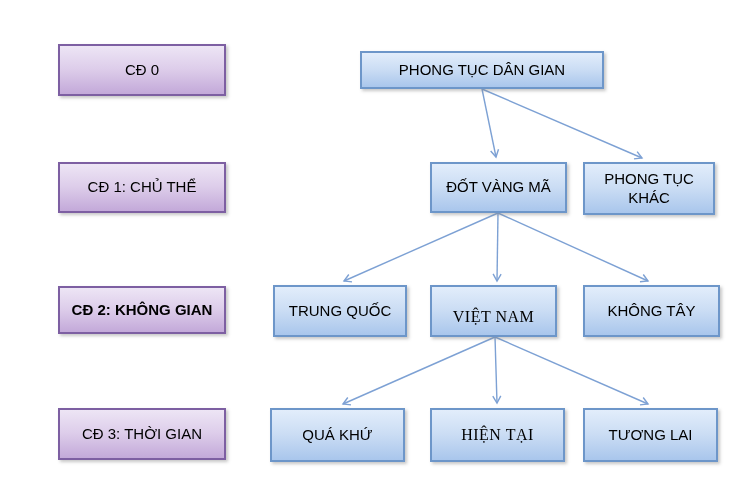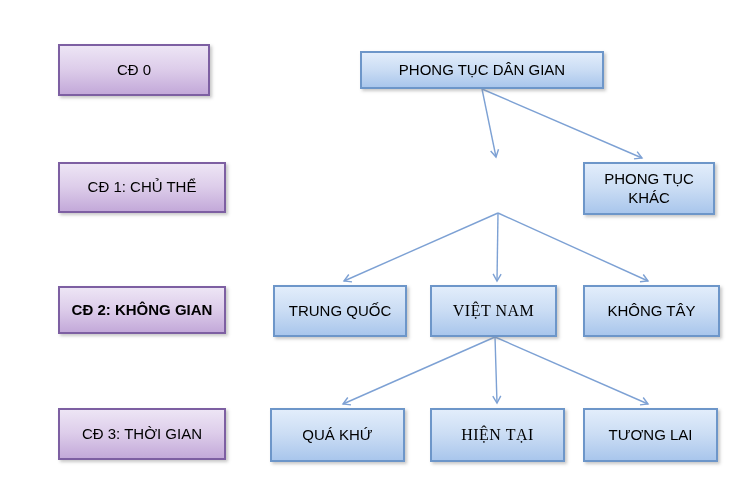--- a/index.html
+++ b/index.html
@@ -44,30 +44,30 @@
   .cat {
     border: 2px solid #7d5fa2;
     background: linear-gradient(180deg, #ede5f5 0%, #ddcdea 48%, #c3a9d9 100%);
   }
   .serif {
     font-family: "Liberation Serif", "DejaVu Serif", serif;
     font-size: 16px;
     letter-spacing: 0.5px;
   }
   
-  .cat-0 { left: 58px;  top: 44px;  width: 152px; height: 52px; }
+  .cat-0 { left: 58px;  top: 44px;  width: 168px; height: 52px; }
   .cat-1 { left: 58px;  top: 162px; width: 168px; height: 51px; }
   .cat-2 { left: 58px;  top: 286px; width: 168px; height: 48px; font-weight: bold; }
   .cat-3 { left: 58px;  top: 408px; width: 168px; height: 52px; }
   
   .n-root    { left: 360px; top: 51px;  width: 244px; height: 38px; }
   .n-dotvm   { left: 430px; top: 162px; width: 137px; height: 51px; }
   .n-ptk     { left: 583px; top: 162px; width: 132px; height: 53px; padding: 2px 14px; }
   .n-tq      { left: 273px; top: 285px; width: 134px; height: 52px; }
-  .n-vn      { left: 430px; top: 285px; width: 127px; height: 52px; }
+  .n-vn      { left: 430px; top: 285px; width: 127px; height: 52px; align-items: flex-end; }
   .n-pt      { left: 583px; top: 285px; width: 137px; height: 52px; }
   .n-qk      { left: 270px; top: 408px; width: 135px; height: 54px; }
   .n-ht      { left: 430px; top: 408px; width: 135px; height: 54px; }
   .n-tl      { left: 583px; top: 408px; width: 135px; height: 54px; }
 </style>
 </head>
 <body>
 
 <div class="canvas">
 
@@ -98,20 +98,23 @@
   <div class="cat cat-2">
     <span>CĐ 2: KHÔNG GIAN</span>
   </div>
   <div class="cat cat-3">
     <span>CĐ 3: THỜI GIAN</span>
   </div>
 
   <div class="node n-root">
     <span>PHONG TỤC DÂN GIAN</span>
   </div>
+  <div class="node n-dotvm">
+    <span>ĐỐT VÀNG MÃ</span>
+  </div>
   <div class="node n-ptk">
     <span>PHONG TỤC KHÁC</span>
   </div>
   <div class="node n-tq">
     <span>TRUNG QUỐC</span>
   </div>
   <div class="node n-vn serif">
     <span>VIỆT NAM</span>
   </div>
   <div class="node n-pt">

